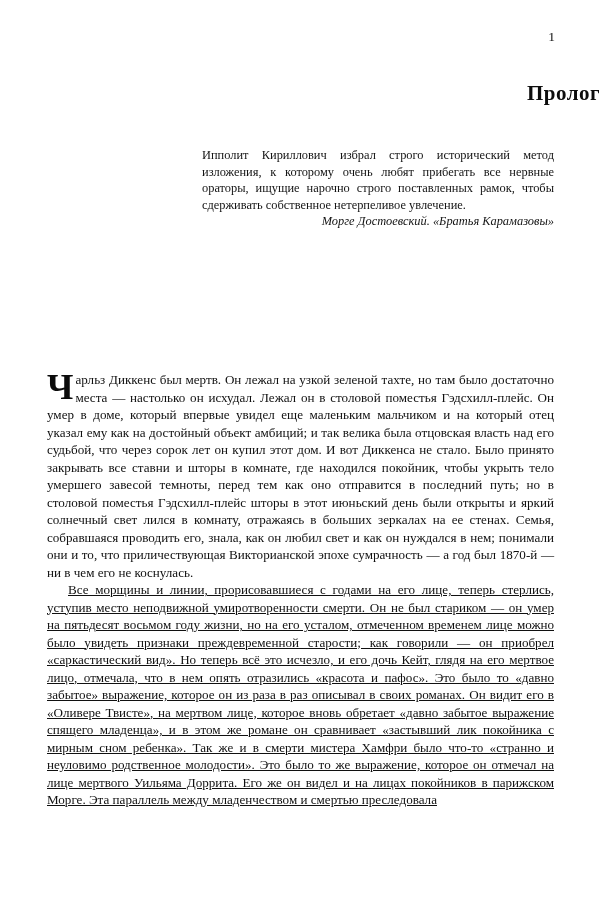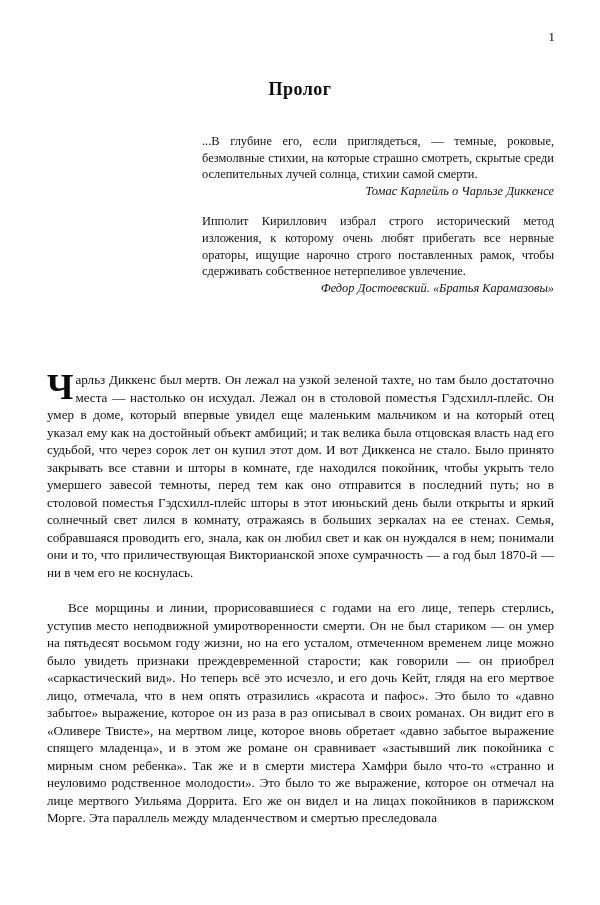--- a/index.html
+++ b/index.html
@@ -28,22 +28,22 @@
     color: #111111;
     letter-spacing: 0;
   }
 
   
   .chapter-title {
     position: absolute;
     top: 68px;
     left: 0;
     width: 600px;
-    text-align: center;
-    font-size: 18px;
+    text-align: right;
+    font-size: 21px;
     font-weight: bold;
     line-height: 1.1;
     letter-spacing: 0.5px;
     color: #0d0d0d;
   }
 
   
   .epigraphs {
     position: absolute;
     top: 133px;
@@ -87,21 +87,22 @@
     text-align-last: left;
     color: #101010;
     margin: 0;
     text-indent: 21px;
     hyphens: manual;
   }
   .para.first {
     text-indent: 0;
   }
   .para + .para {
-    margin-top: 18px;
+    margin-top: 0;
+    text-decoration: underline;
   }
 
   
   .dropcap {
     float: left;
     font-size: 36px;
     line-height: 30px;
     font-weight: bold;
     padding: 1px 2px 0 0;
     margin: 0;
@@ -113,31 +114,27 @@
 <body>
 
 <div class="page">
 
   <div class="folio">1</div>
 
   <h1 class="chapter-title">Пролог</h1>
 
   <div class="epigraphs">
 
-    <div class="epigraph">
-      <div class="epigraph-text">...В глубине его, если приглядеться, — темные, роковые, безмолвные стихии, на которые страшно смотреть, скрытые среди ослепительных лучей солнца, стихии самой смерти.</div>
-      <div class="epigraph-source">Томас Карлейль о Чарльзе Диккенсе</div>
-    </div>
 
     <div class="epigraph">
     </div>
 
     <div class="epigraph">
       <div class="epigraph-text">Ипполит Кириллович избрал строго исторический метод изложения, к которому очень любят прибегать все нервные ораторы, ищущие нарочно строго поставленных рамок, чтобы сдерживать собственное нетерпеливое увлечение.</div>
-      <div class="epigraph-source">Федор Достоевский. «Братья Карамазовы»</div>
+      <div class="epigraph-source">Морге Достоевский. «Братья Карамазовы»</div>
     </div>
 
   </div>
 
   <div class="body-text">
 
     <p class="para first">
       <span class="dropcap">Ч</span><span>арльз Диккенс был мертв. Он лежал на узкой зеленой тахте, но там было достаточно места — настолько он исхудал. Лежал он в столовой поместья Гэдсхилл-плейс. Он умер в доме, который впервые увидел еще маленьким мальчиком и на который отец указал ему как на достойный объект амбиций; и так велика была отцовская власть над его судьбой, что через сорок лет он купил этот дом. И вот Диккенса не стало. Было принято закрывать все ставни и шторы в комнате, где находился покойник, чтобы укрыть тело умершего завесой темноты, перед тем как оно отправится в последний путь; но в столовой поместья Гэдсхилл-плейс шторы в этот июньский день были открыты и яркий солнечный свет лился в комнату, отражаясь в больших зеркалах на ее стенах. Семья, собравшаяся проводить его, знала, как он любил свет и как он нуждался в нем; понимали они и то, что приличествующая Викторианской эпохе сумрачность — а год был 1870-й — ни в чем его не коснулась.</span>
     </p>
 

